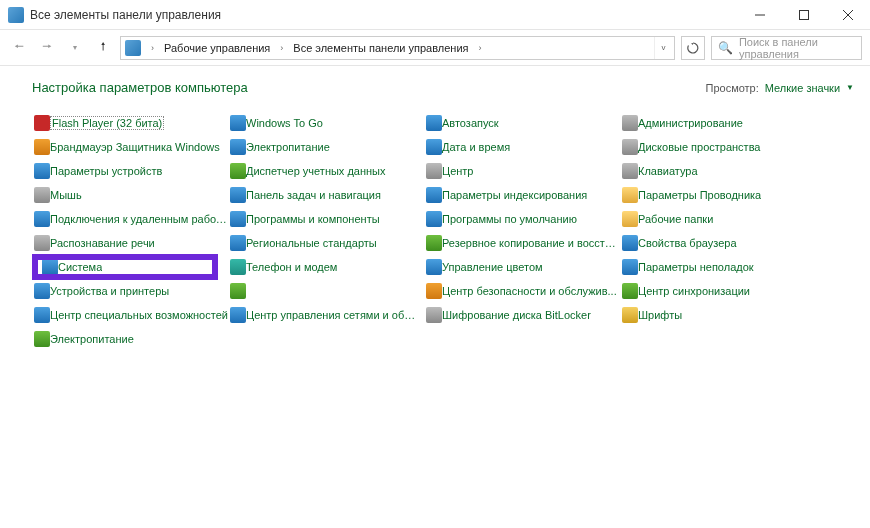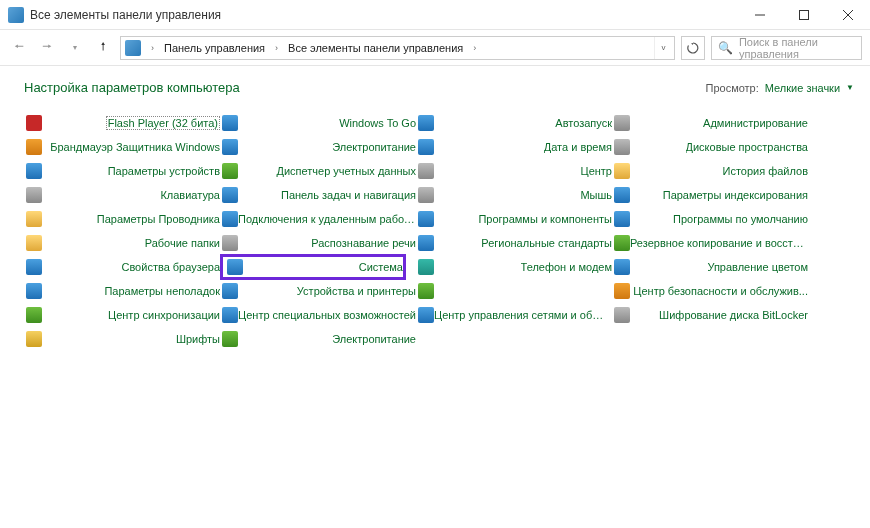--- a/index.html
+++ b/index.html
@@ -50,48 +50,47 @@
   .bc-icon { width:16px;height:16px;background:linear-gradient(135deg,#5aa3d8,#2a7ab8);border-radius:2px;margin:0 2px;}
   .bc-seg { color:#222; padding:0 2px; }
   .bc-chev { color:#666; font-size:9px; padding:0 4px;}
   .bc-drop { margin-left:auto; width:18px; text-align:center; color:#666; font-size:8px;border-left:1px solid #eee;height:100%;display:flex;align-items:center;justify-content:center;}
   .refresh-btn { width:24px;height:24px;border:1px solid #ccc;display:flex;align-items:center;justify-content:center;color:#555;}
   .searchbox {
     flex:1; height:24px; border:1px solid #ccc;
     display:flex; align-items:center; padding:0 6px; gap:6px; color:#999;
   }
   .searchbox .mag { font-size:12px;}
-  .content { padding: 14px 16px 0 24px; }
+  .content { padding: 14px 16px 0 32px; }
   .heading-row { display:flex; align-items:center; }
   .heading { color:#0a6b2a; font-size:13px; font-weight:400; }
   .viewopts { margin-left:auto; font-size:11px; display:flex; gap:6px; align-items:center;text-align:center;}
   .viewopts .label{ color:#555;}
   .viewopts .val{ color:#0a6b2a; cursor:pointer;}
   .viewopts .tri{ color:#0a6b2a; font-size:8px;}
   .grid {
     margin-top: 18px;
     display:grid;
     grid-template-columns: repeat(4, 196px);
     column-gap: 0;
     row-gap: 4px;
   }
   .item {
     display:flex; align-items:center;
     height: 20px;
     padding-left:2px;
     cursor:pointer;
     white-space:nowrap;
     overflow:hidden;
-    justify-content:space-between;
   }
   .item .icon { width:16px;height:16px;flex:0 0 16px;border-radius:2px;}
   .item .text { color:#0a6b2a; font-size:11px; overflow:hidden; text-overflow:ellipsis;}
   .item.first .text { border:1px dotted #888; padding:0 1px;}
   .item.highlighted {
-    border:3px solid #6d28d9;
+    border:6px solid #6d28d9;
     height:26px;
     margin:-3px 0;
     padding-left:4px;
     width:186px;
   }
   
   .ic-red{background:#c62828;}
   .ic-blue{background:linear-gradient(#4aa0e0,#1e6fb5);}
   .ic-green{background:linear-gradient(#6fbf3f,#3e8e1e);}
   .ic-orange{background:linear-gradient(#f0a030,#d07810);}
@@ -128,21 +127,21 @@
 
 <div class="navbar">
   <div class="nav-arrow">🠔</div>
   <div class="nav-arrow">🠖</div>
   <div class="nav-arrow" style="font-size:8px;">▾</div>
   <div class="nav-arrow enabled">🠕</div>
 
   <div class="breadcrumb-box">
     <div class="bc-icon"></div>
     <span class="bc-chev">›</span>
-    <span class="bc-seg">Панель управления</span>
+    <span class="bc-seg">Рабочие управления</span>
     <span class="bc-chev">›</span>
     <span class="bc-seg">Все элементы панели управления</span>
     <span class="bc-chev">›</span>
     <span class="bc-drop">v</span>
   </div>
 
   <div class="refresh-btn">
     <svg width="12" height="12">
         <path d="M6 1 A5 5 0 1 1 1.5 3.5" fill="none" stroke="#555" stroke-width="1.2"></path>
         <path d="M6 1 L6 3 L4 1.5 Z" fill="#555"></path>
@@ -204,34 +203,30 @@
       </div>
       <div class="item">
         <div class="icon ic-green"></div>
         <span class="text">Диспетчер учетных данных</span>
       </div>
       <div class="item">
         <div class="icon ic-gray"></div>
         <span class="text">Центр</span>
       </div>
       <div class="item">
-        <div class="icon ic-folder"></div>
-        <span class="text">История файлов</span>
-      </div>
-      <div class="item">
         <div class="icon ic-gray"></div>
         <span class="text">Клавиатура</span>
       </div>
       <div class="item">
+        <div class="icon ic-gray"></div>
+        <span class="text">Мышь</span>
+      </div>
+      <div class="item">
         <div class="icon ic-blue"></div>
         <span class="text">Панель задач и навигация</span>
-      </div>
-      <div class="item">
-        <div class="icon ic-gray"></div>
-        <span class="text">Мышь</span>
       </div>
       <div class="item">
         <div class="icon ic-blue"></div>
         <span class="text">Параметры индексирования</span>
       </div>
       <div class="item">
         <div class="icon ic-folder"></div>
         <span class="text">Параметры Проводника</span>
       </div>
       <div class="item">

